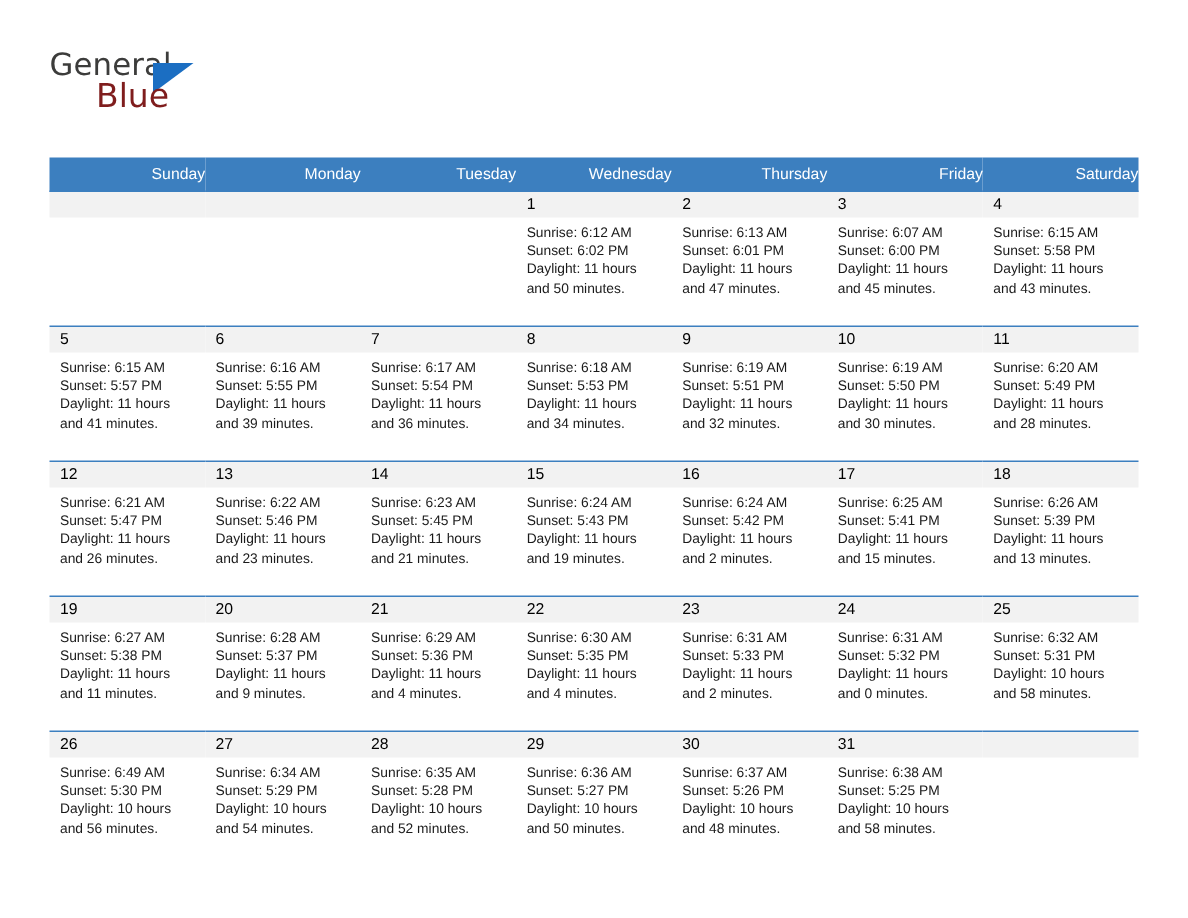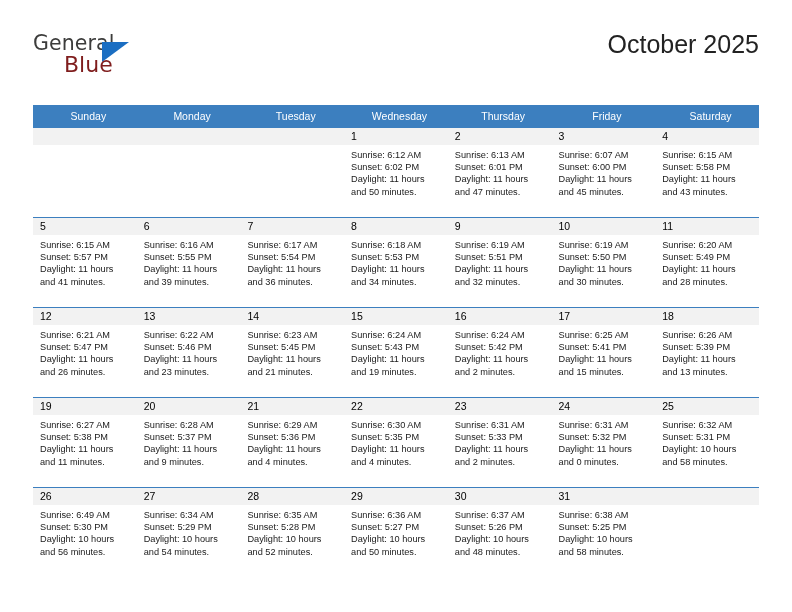--- a/index.html
+++ b/index.html
@@ -95,21 +95,21 @@
     top: 105px;
     width: 726px;
     border-collapse: collapse;
     table-layout: fixed;
   }
   .calendar th {
     background: #3c7fbf;
     color: #ffffff;
     font-size: 10.5px;
     font-weight: 400;
-    text-align: center;
+    text-align: right;
     padding: 5px 0 5px 7px;
     height: 19px;
     box-sizing: border-box;
     vertical-align: middle;
   }
   .week-row > td {
     border-top: 1px solid #3c7fbf;
     padding: 0;
     vertical-align: top;
     height: 89px;
@@ -147,21 +147,20 @@
 
 <div class="page">
 
   <div class="header">
     <div class="logo">
       <span class="logo-general">General</span>
       <span class="logo-triangle"></span>
       <span class="logo-blue">Blue</span>
     </div>
     <div class="title-block">
-      <div class="cal-title">October 2025</div>
     </div>
   </div>
 
   <table class="calendar">
     <thead>
       <tr>
         <th>Sunday</th>
         <th>Monday</th>
         <th>Tuesday</th>
         <th>Wednesday</th>

